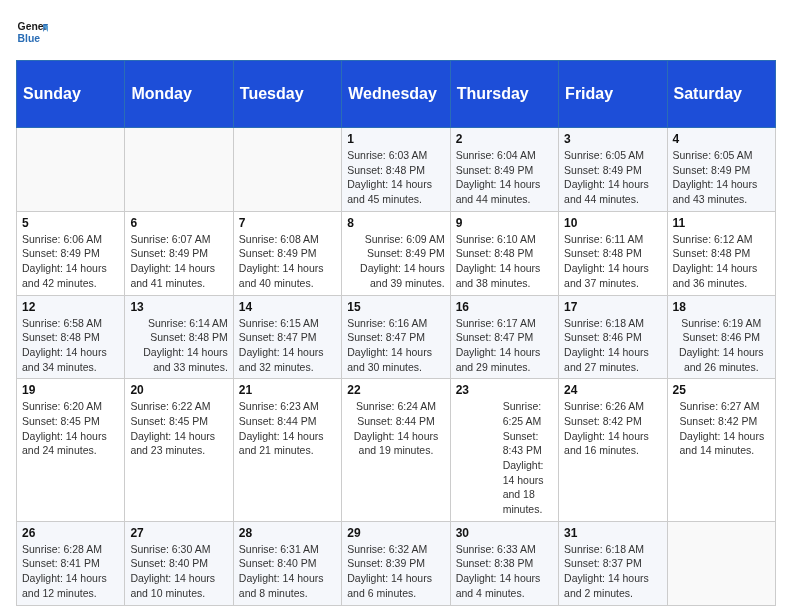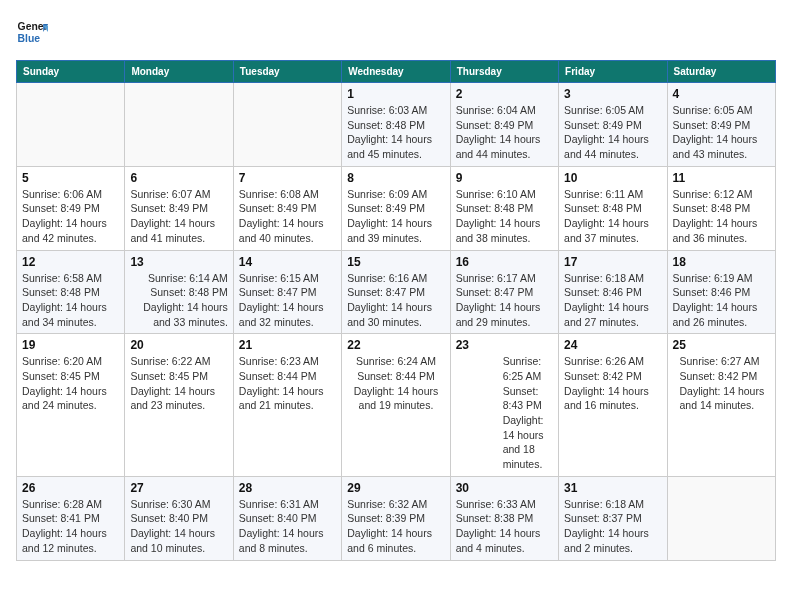--- a/index.html
+++ b/index.html
@@ -36,25 +36,25 @@
     .location {
       font-size: 15px;
       color: #333;
     }
     .calendar {
       width: 100%;
       border-collapse: collapse;
       font-size: 11px;
     }
     .calendar th {
-      background-color: #0f766e;
+      background-color: #1d4ed8;
       color: #fff;
       text-align: left;
-      padding: 5px 6px;
-      font-size: 10px;
+      padding: 24px 6px;
+      font-size: 16px;
       font-weight: bold;
       border: 1px solid #2a6db5;
     }
     .calendar td {
       border: 1px solid #ccc;
       vertical-align: top;
       padding: 4px 5px;
       width: calc(100% / 7);
       min-height: 80px;
       background: #fff;
@@ -165,21 +165,21 @@
         </td>
         <td>
           <div class="day-num">7</div>
           <div class="day-info" style="white-space: pre-line;">Sunrise: 6:08 AM
 Sunset: 8:49 PM
 Daylight: 14 hours
 and 40 minutes.</div>
         </td>
         <td>
           <div class="day-num">8</div>
-          <div class="day-info" style="white-space: pre-line;">Sunrise: 6:09 AM
+          <div class="day-info" style="white-space: pre-line; text-align: right;">Sunrise: 6:09 AM
 Sunset: 8:49 PM
 Daylight: 14 hours
 and 39 minutes.</div>
         </td>
         <td>
           <div class="day-num">9</div>
           <div class="day-info" style="white-space: pre-line;">Sunrise: 6:10 AM
 Sunset: 8:48 PM
 Daylight: 14 hours
 and 38 minutes.</div>
@@ -237,21 +237,21 @@
         </td>
         <td>
           <div class="day-num">17</div>
           <div class="day-info" style="white-space: pre-line;">Sunrise: 6:18 AM
 Sunset: 8:46 PM
 Daylight: 14 hours
 and 27 minutes.</div>
         </td>
         <td>
           <div class="day-num">18</div>
-          <div class="day-info" style="white-space: pre-line;">Sunrise: 6:19 AM
+          <div class="day-info" style="white-space: pre-line; text-align: center;">Sunrise: 6:19 AM
 Sunset: 8:46 PM
 Daylight: 14 hours
 and 26 minutes.</div>
         </td>
       </tr>
       <tr>
         <td>
           <div class="day-num">19</div>
           <div class="day-info" style="white-space: pre-line;">Sunrise: 6:20 AM
 Sunset: 8:45 PM

